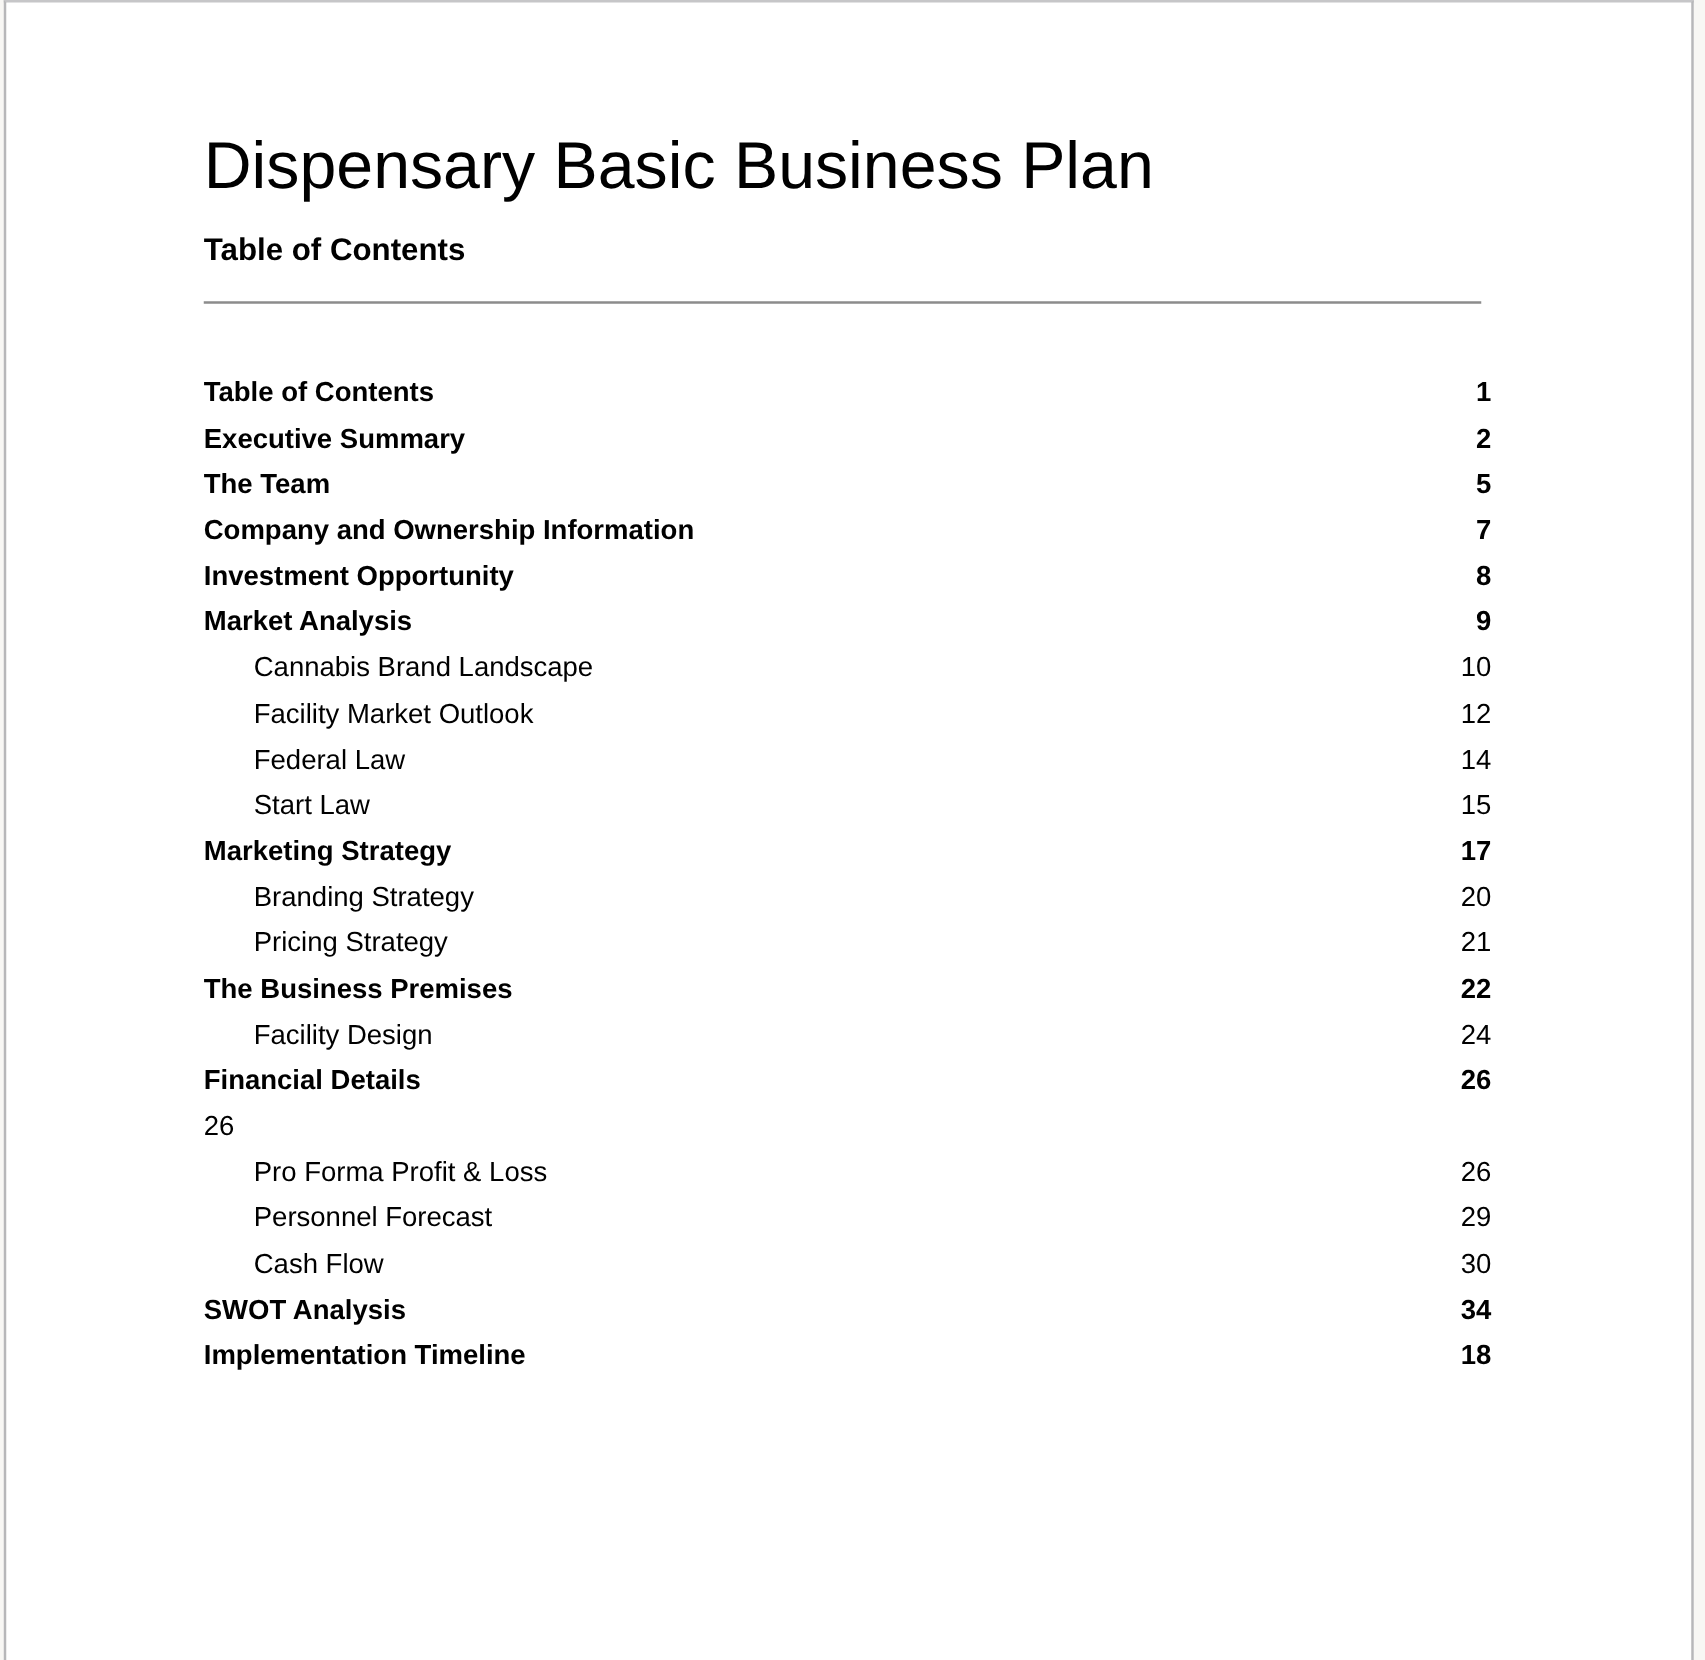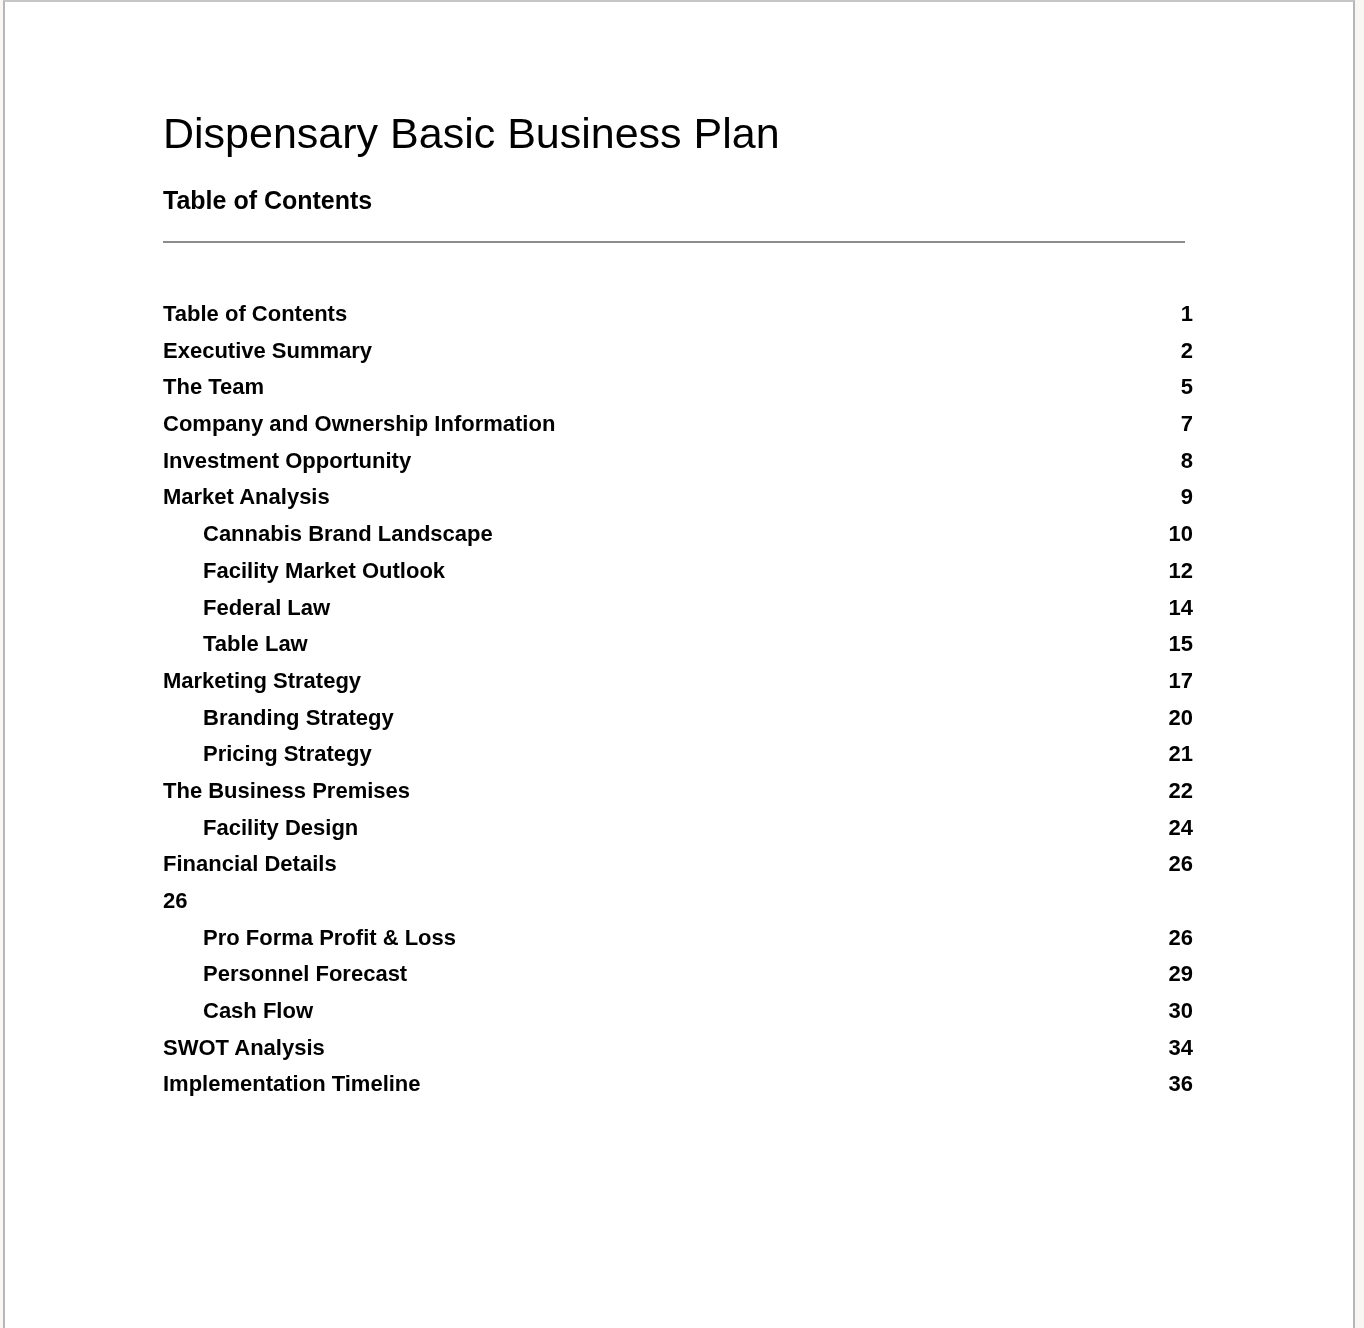--- a/index.html
+++ b/index.html
@@ -27,21 +27,21 @@
   }
 
   .content {
     margin-left: 158px;
     width: 1030px;
     color: #000000;
   }
 
   .doc-title {
     margin-top: 105px;
-    font-size: 43px;
+    font-size: 53px;
     font-weight: 400;
     line-height: 52px;
     letter-spacing: 0px;
     white-space: nowrap;
   }
 
   .toc-heading {
     margin-top: 26px;
     font-size: 25px;
     font-weight: 700;
@@ -63,21 +63,21 @@
   .toc-row {
     display: flex;
     justify-content: space-between;
     align-items: baseline;
     font-size: 22px;
     line-height: 36.7px;
     height: 36.7px;
   }
 
   .toc-row.level-1 { font-weight: 700; }
-  .toc-row.level-2 { font-weight: 700; }
+  .toc-row.level-2 { font-weight: 400; }
   .toc-row.level-2 .toc-entry-title { padding-left: 40px; }
 
   .toc-entry-title { white-space: nowrap; }
   .toc-entry-page  { text-align: right; }
 </style>
 </head>
 <body>
 
 <div class="page">
   <div class="content">
@@ -119,21 +119,21 @@
   </div>
         <div class="toc-row level-2">
     <span class="toc-entry-title">Facility Market Outlook</span>
     <span class="toc-entry-page">12</span>
   </div>
         <div class="toc-row level-2">
     <span class="toc-entry-title">Federal Law</span>
     <span class="toc-entry-page">14</span>
   </div>
         <div class="toc-row level-2">
-    <span class="toc-entry-title">Table Law</span>
+    <span class="toc-entry-title">Start Law</span>
     <span class="toc-entry-page">15</span>
   </div>
         <div class="toc-row level-1">
     <span class="toc-entry-title">Marketing Strategy</span>
     <span class="toc-entry-page">17</span>
   </div>
         <div class="toc-row level-2">
     <span class="toc-entry-title">Branding Strategy</span>
     <span class="toc-entry-page">20</span>
   </div>
@@ -167,18 +167,18 @@
         <div class="toc-row level-2">
     <span class="toc-entry-title">Cash Flow</span>
     <span class="toc-entry-page">30</span>
   </div>
         <div class="toc-row level-1">
     <span class="toc-entry-title">SWOT Analysis</span>
     <span class="toc-entry-page">34</span>
   </div>
         <div class="toc-row level-1">
     <span class="toc-entry-title">Implementation Timeline</span>
-    <span class="toc-entry-page">36</span>
+    <span class="toc-entry-page">18</span>
   </div>
       </div>
 
   </div>
 </div>
 
 </body></html>

